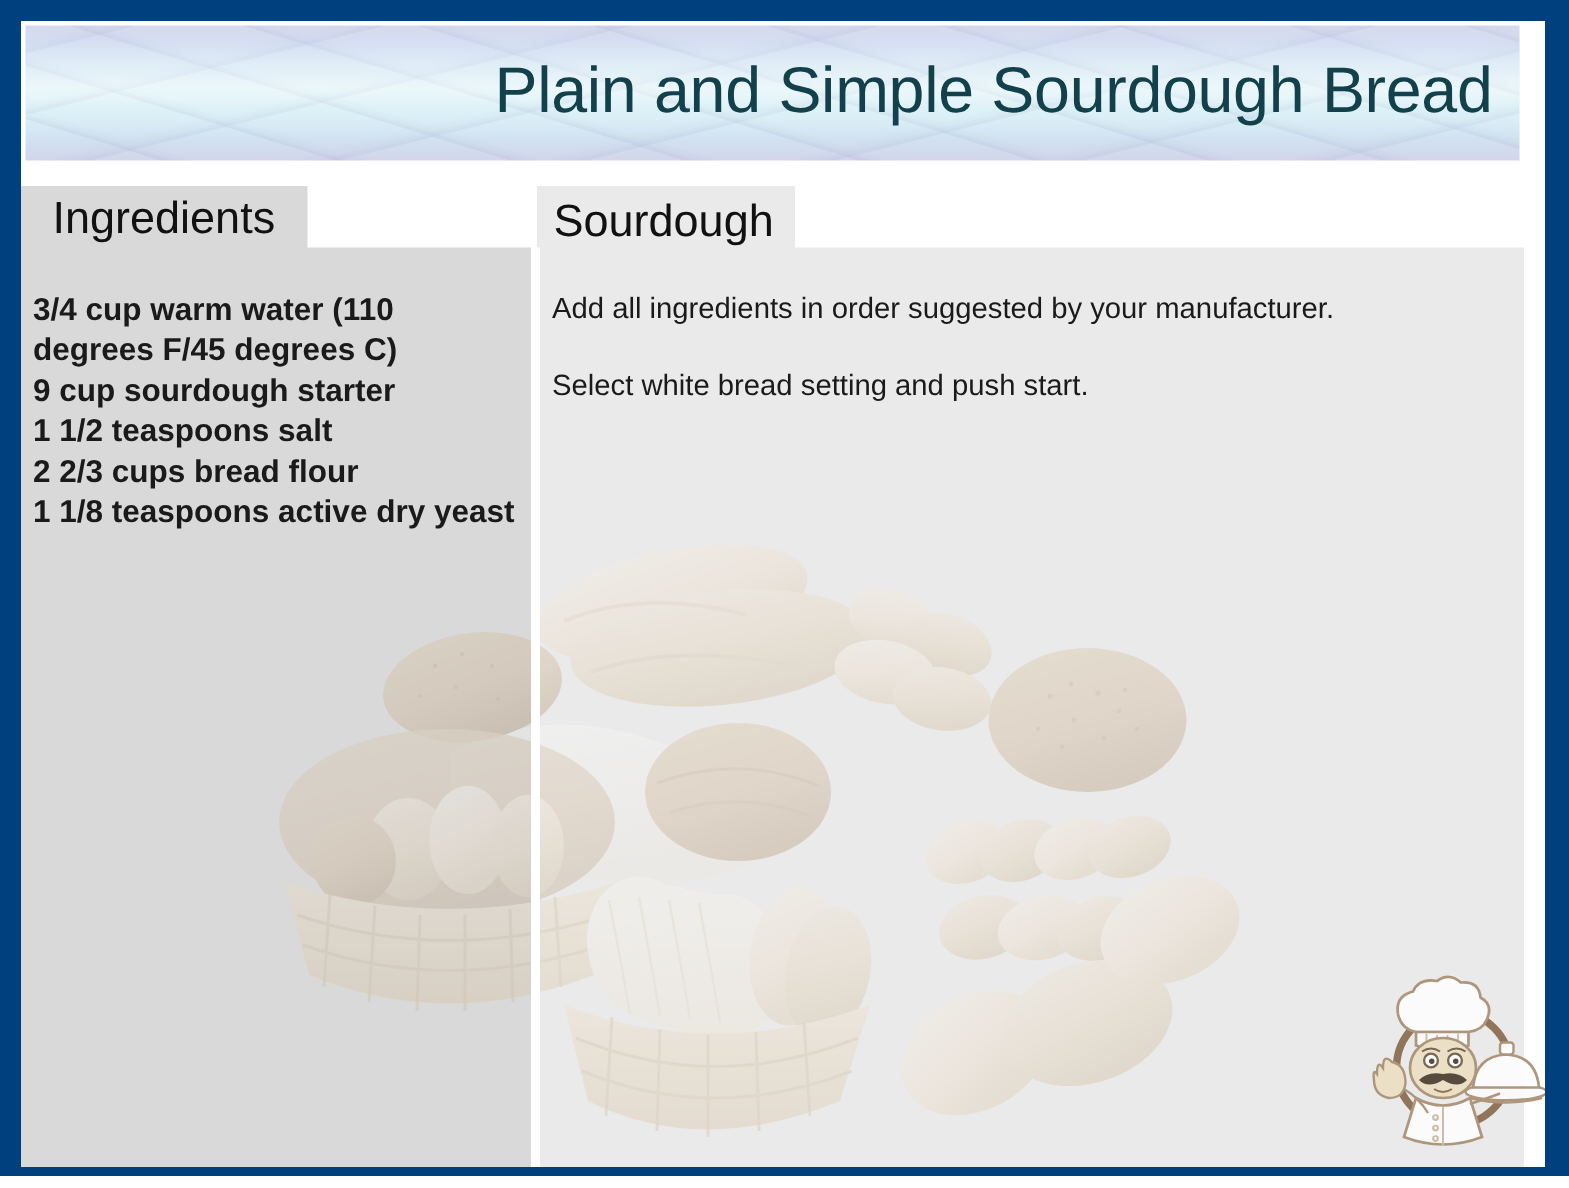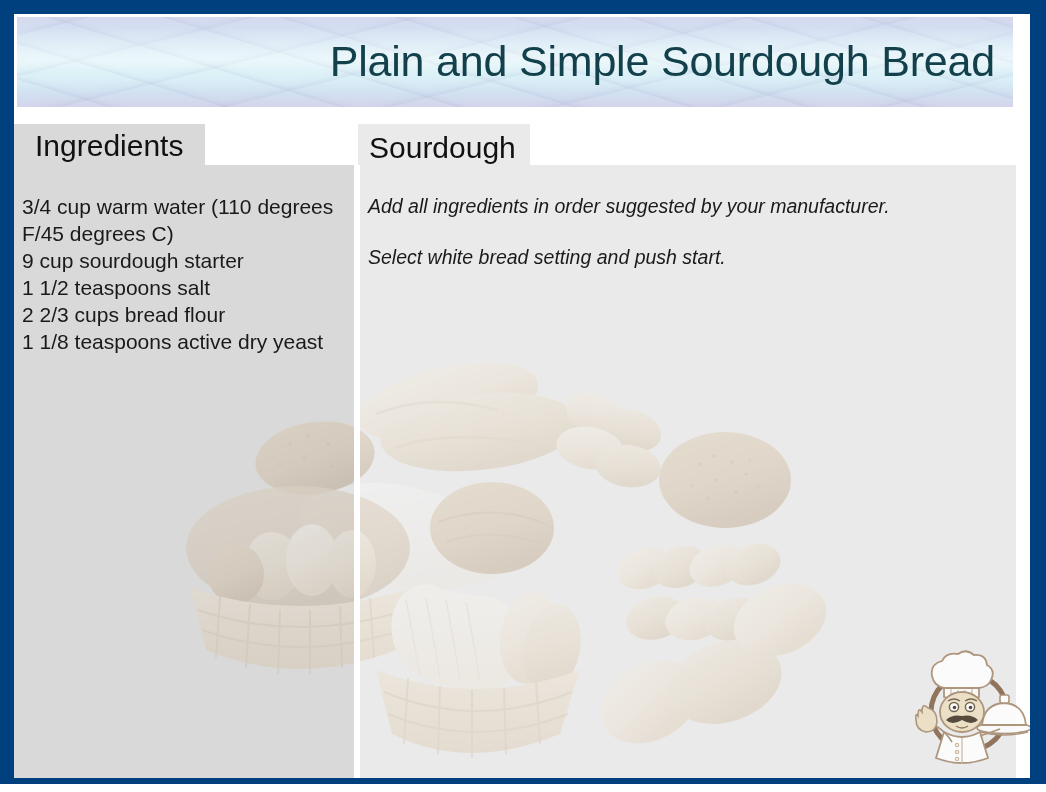--- a/index.html
+++ b/index.html
@@ -145,32 +145,31 @@
     z-index: 16;
     color: #1a1a1a;
   }
   .ingredients-list {
     left: 22px;
     top: 193px;
     width: 322px;
     font-size: 21px;
     line-height: 27px;
   }
-  .ingredients-list .line { white-space: normal; }
+  .ingredients-list .line { white-space: normal; font-weight: bold; }
 
   .directions-list {
     left: 368px;
     top: 193px;
     width: 636px;
     font-size: 19.5px;
     line-height: 26px;
   }
   .directions-list p {
     margin: 0 0 25px 0;
-    font-style: italic;
   }
   .directions-list p:last-child { margin-bottom: 16px; }
 
   
   .bread-photo {
     position: absolute;
     left: 180px;
     top: 352px;
     width: 650px;
     height: 426px;

